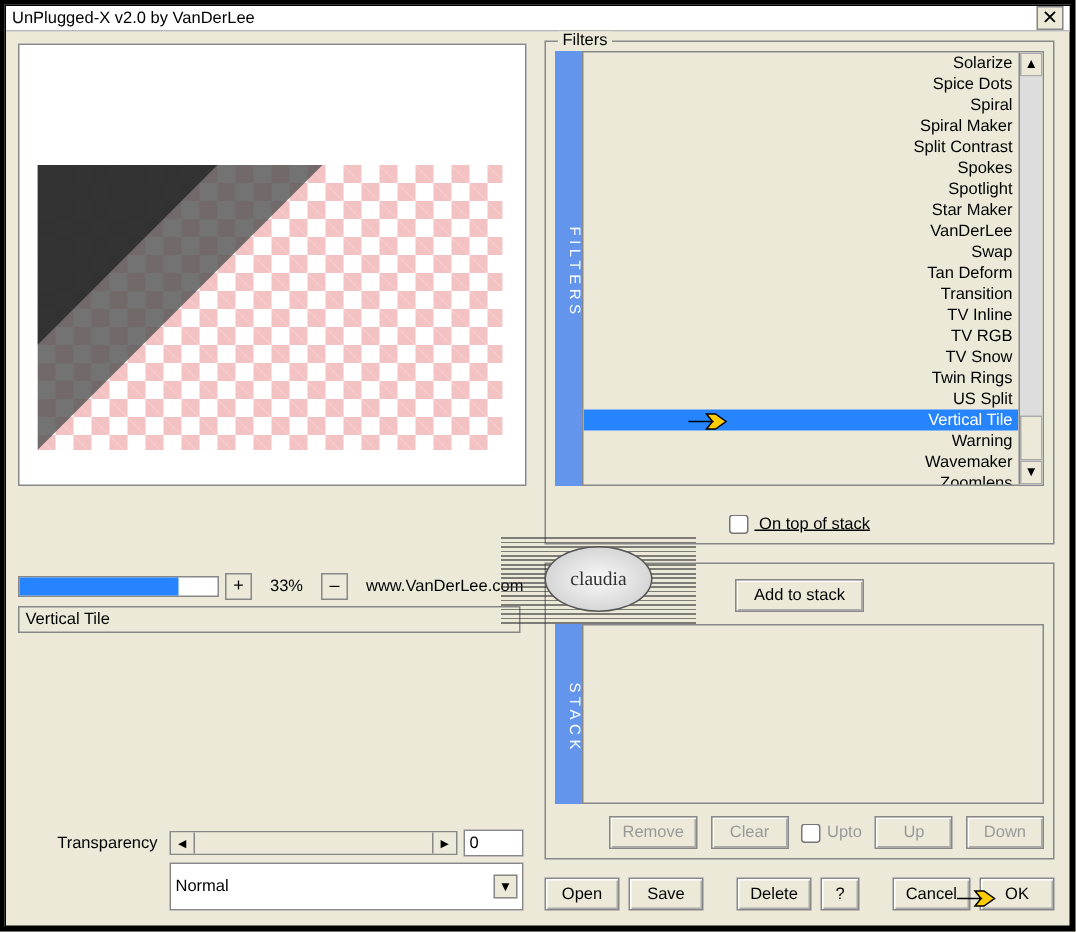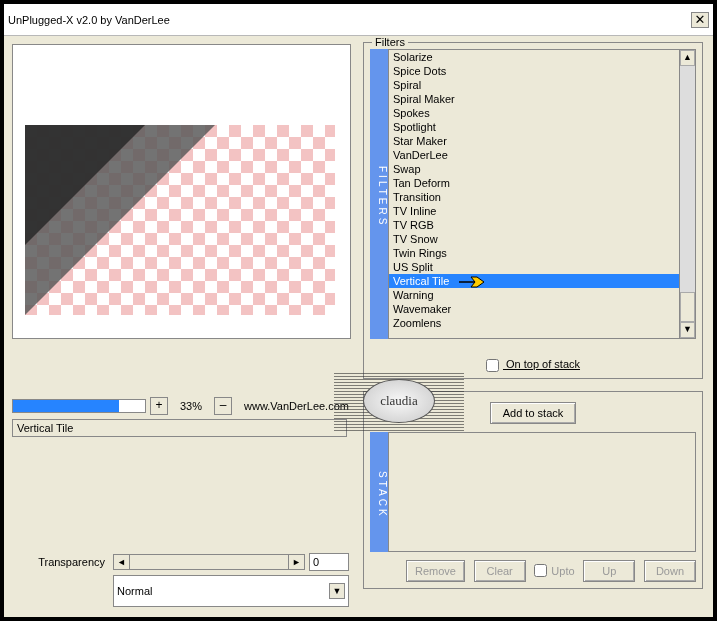--- a/index.html
+++ b/index.html
@@ -14,21 +14,21 @@
   }
   .window {
     position: absolute;
     top: 3px; left: 3px; right: 3px; bottom: 3px;
     background: #ece9d8;
     border: 1px solid #000;
     display: flex;
     flex-direction: column;
   }
   .titlebar {
-    height: 32px;
+    height: 17px;
     background: #fff;
     border-bottom: 1px solid #b8b8b8;
     display: flex;
     align-items: center;
     padding: 0 4px;
     font-size: 11px;
   }
   .titlebar .title-text { flex: 1; color: #000; }
   .titlebar .close-btn {
     width: 18px; height: 16px;
@@ -225,20 +225,21 @@
     position:absolute;
     top:0;left:0;right:16px;bottom:0;
     overflow:hidden;
   }
   .filter-list .item {
     padding:0 4px;
     font-size:11px;
     line-height:14px;
     cursor:pointer;
     white-space:nowrap;
+    text-align:right;
   }
   .filter-list .item.selected {
     background:#2684ff;
     color:#fff;
     position:relative;
   }
   .vscroll {
     position:absolute;
     top:0;right:0;bottom:0;
     width:16px;
@@ -392,20 +393,21 @@
       <div class="fieldset">
         <div class="legend">Filters</div>
         <div class="filter-area">
           <div class="v-tab">FILTERS</div>
           <div class="filter-list">
             <div class="filter-list-items" id="filter-items">
                 <div class="item">Solarize</div>
                 <div class="item">Spice Dots</div>
                 <div class="item">Spiral</div>
                 <div class="item">Spiral Maker</div>
+                <div class="item">Split Contrast</div>
                 <div class="item">Spokes</div>
                 <div class="item">Spotlight</div>
                 <div class="item">Star Maker</div>
                 <div class="item">VanDerLee</div>
                 <div class="item">Swap</div>
                 <div class="item">Tan Deform</div>
                 <div class="item">Transition</div>
                 <div class="item">TV Inline</div>
                 <div class="item">TV RGB</div>
                 <div class="item">TV Snow</div>
@@ -446,20 +448,35 @@
           <button class="btn disabled">Clear</button>
           <span style="display:flex;align-items:center;gap:4px;">
             <input type="checkbox" style="">
             <span style="color:#999;">Upto</span>
           </span>
           <button class="btn disabled">Up</button>
           <button class="btn disabled">Down</button>
         </div>
       </div>
 
+      <div class="bottom-btn-row">
+        <button class="btn">Open</button>
+        <button class="btn">Save</button>
+        <div style="width:10px;"></div>
+        <button class="btn">Delete</button>
+        <button class="btn" style="min-width:26px;">?</button>
+        <div class="gap"></div>
+        <button class="btn">Cancel</button>
+        <button class="btn" style="position:relative;">
+          <span>OK</span>
+          <svg class="cursor-hand" style="left:-18px;top:2px;" viewBox="0 0 28 22">
+            <path d="M2 11 L18 11 L14 6 L20 6 L27 11 L20 16 L14 16 L18 11 Z" fill="#ffcc00" stroke="#000" stroke-width="1"></path>
+          </svg>
+        </button>
+      </div>
     </div>
 
     <div class="watermark">
       <div class="lines"></div>
       <div class="oval">
           <span>claudia</span>
         </div>
     </div>
 
   </div>

